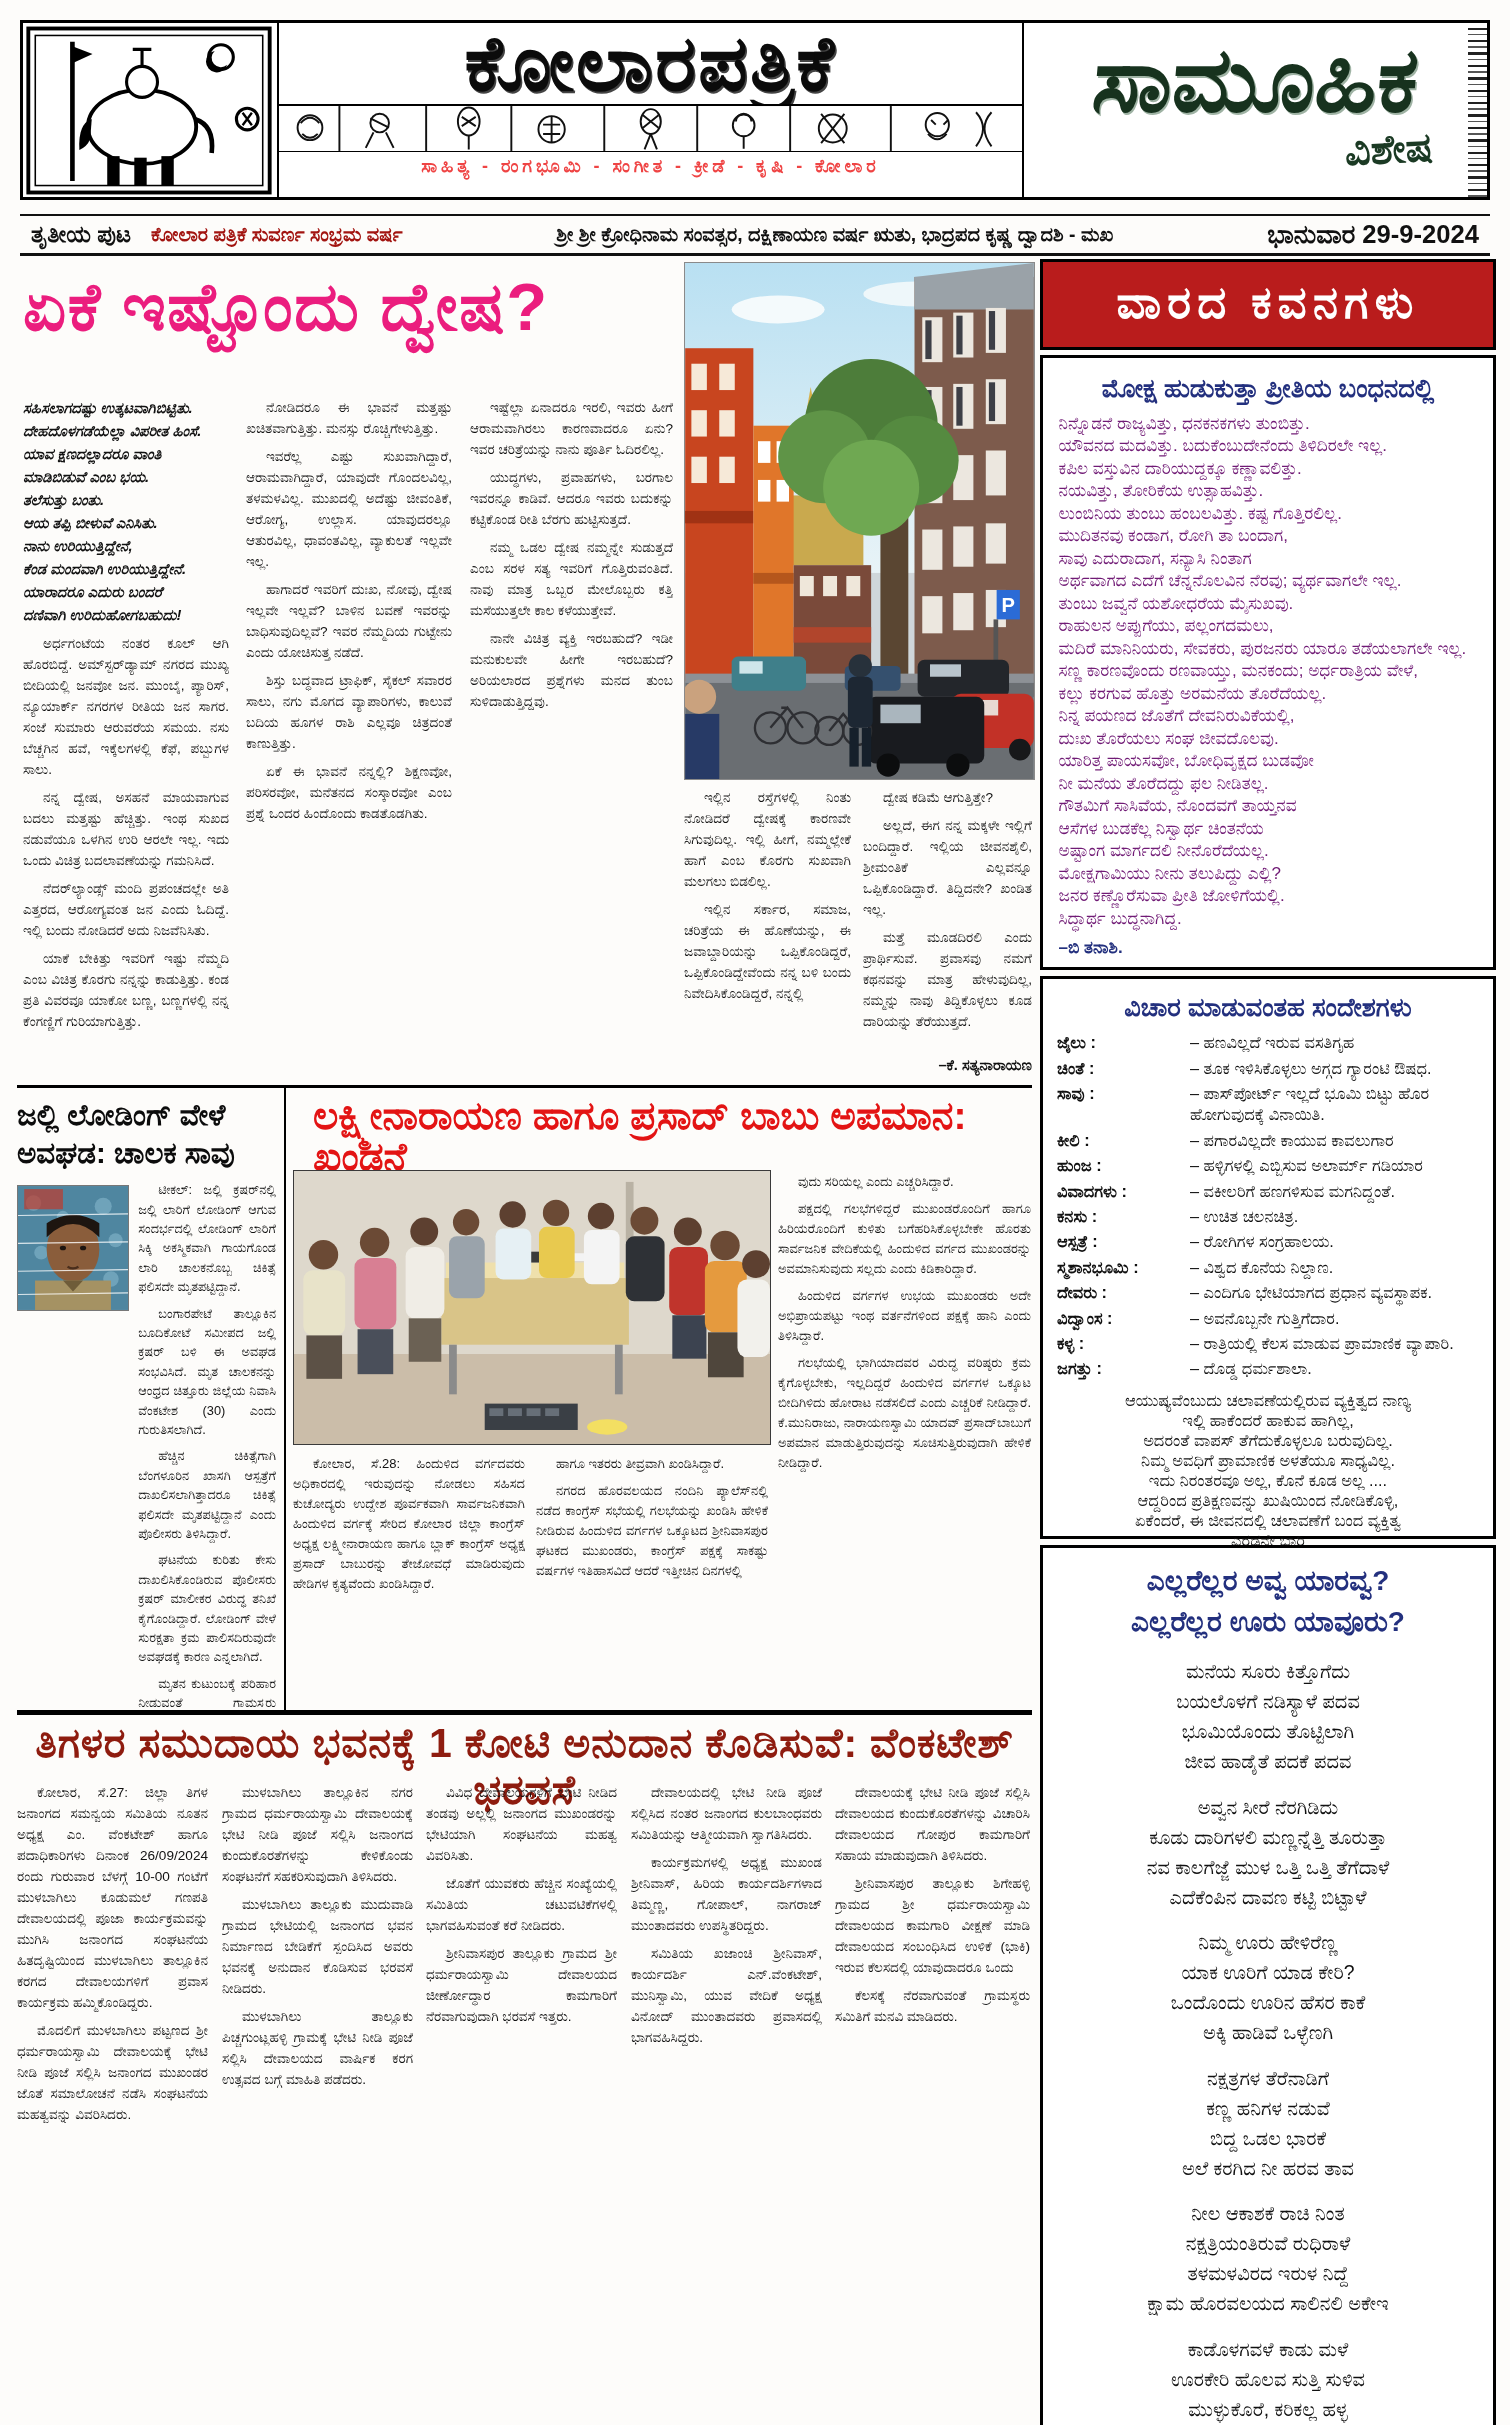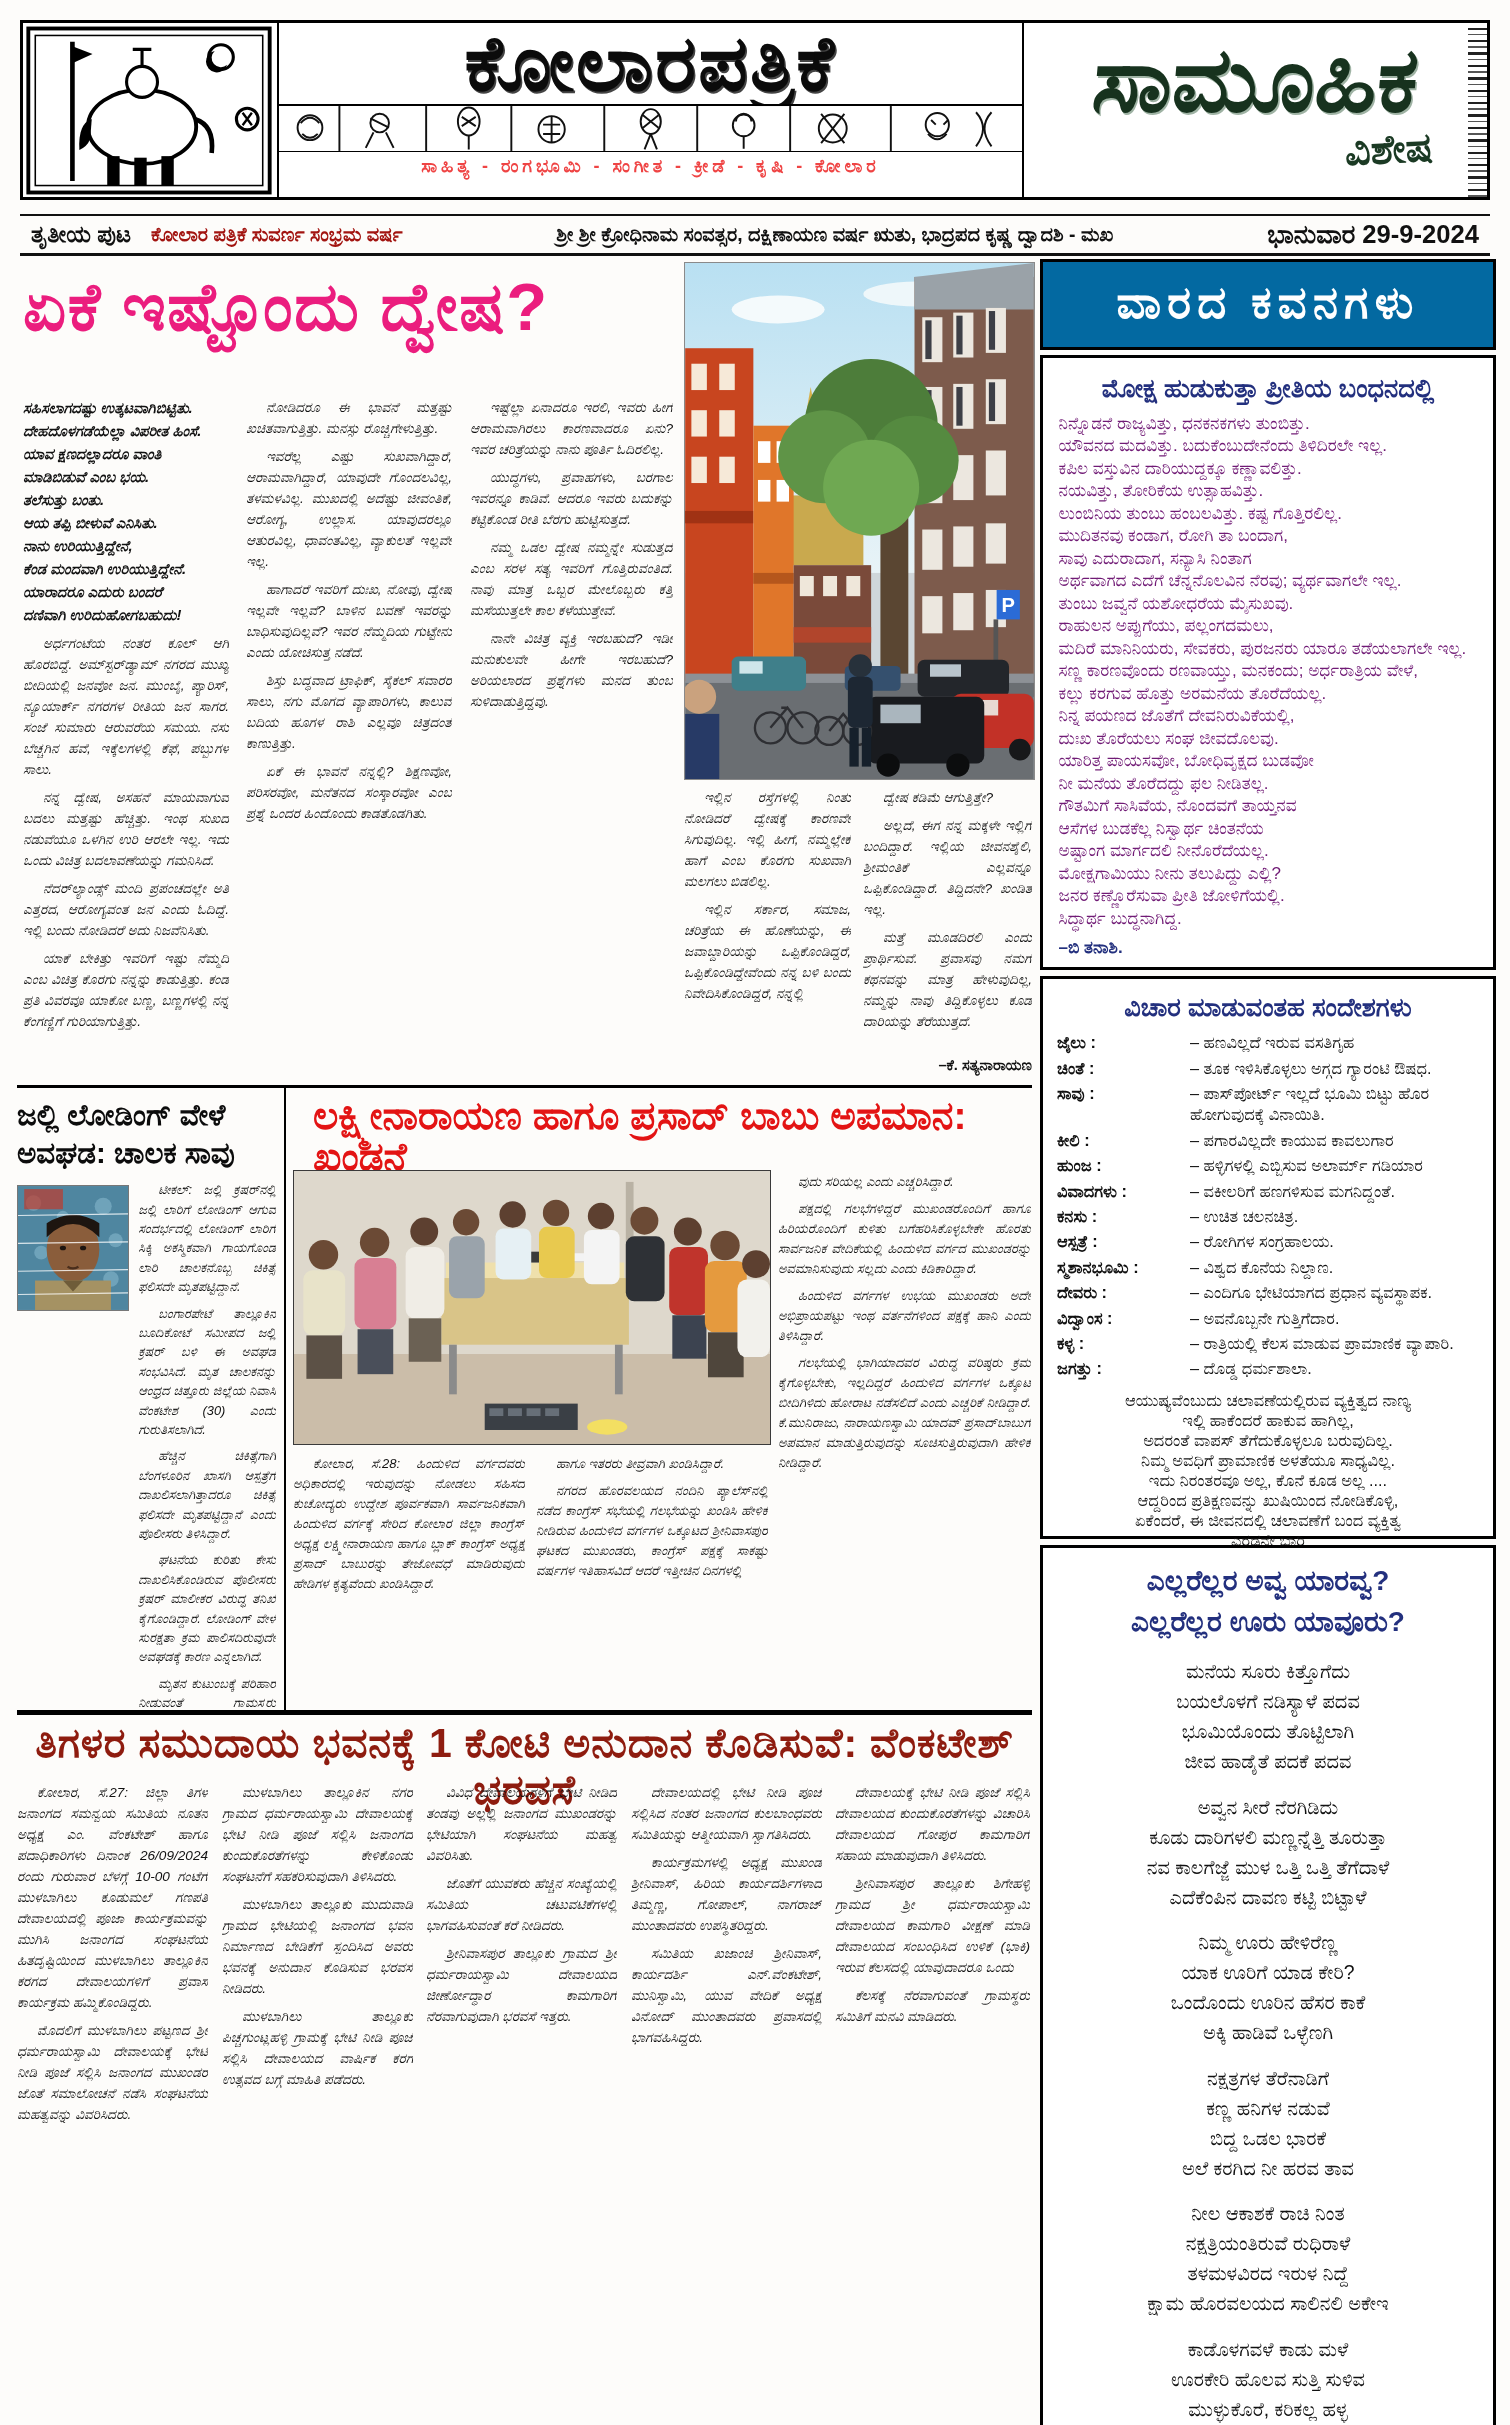--- a/index.html
+++ b/index.html
@@ -22,40 +22,40 @@
                background:repeating-linear-gradient(180deg,#fff 0 4.6px,#222 4.6px 7px,#fff 7px 11px,#555 11px 12.4px);}
   
   .dateline{left:20px;top:214px;width:1470px;height:42px;border-top:2.3px solid #111;border-bottom:3.1px solid #111;
             display:flex;align-items:center;gap:20px;padding:0 11px;box-sizing:border-box;font-weight:bold;}
   .dl-page{font-size:23px;}
   .dl-anniv{font-size:19.4px;color:#a21410;}
   .dl-almanac{flex:1;text-align:center;font-size:19.4px;}
   .dl-date{font-size:25.6px;}
   
   .col{position:absolute;overflow:hidden;text-align:justify;font-size:13.6px;line-height:21px;}
-  .para{margin:0 0 7px 0;text-indent:20px;font-style:italic;}
+  .para{margin:0 0 7px 0;text-indent:20px;}
   .lead-line{font-style:italic;font-weight:600;font-size:14.7px;line-height:23px;text-indent:0;margin:0;}
   .sig{text-align:right;font-weight:800;font-size:14.7px;margin-top:3.1px;}
   
   .lead-headline{left:23px;top:270px;width:651px;font-size:67px;font-weight:800;color:#eb1d7e;letter-spacing:1.5px;line-height:1.1;}
   .acc-headline{font-size:29.4px;font-weight:800;color:#0c0c0c;line-height:1.3;margin:0 0 7.7px 0;}
   .cond-headline{left:293px;top:1096px;width:738px;font-size:39px;font-weight:800;color:#e31414;line-height:1.05;margin-left:20px;}
   .grant-headline{left:17px;top:1720px;width:1015px;font-size:41px;font-weight:800;color:#8e1c0f;text-align:center;letter-spacing:0.8px;}
   
   .photo{position:absolute;overflow:hidden;background:#cfd6da;}
   .photo svg{display:block;}
   .street-photo{left:684px;top:262px;width:349px;height:516px;border:0.8px solid #8a8a8a;}
   .group-photo{left:293px;top:1170px;width:476px;height:273px;border:1.5px solid #3a3a3a;}
   .driver-photo{float:left;width:110px;height:124px;margin:4.6px 9.3px 3.1px 0;border:0.8px solid #777;overflow:hidden;}
   
   .hrule{position:absolute;border-top:3.1px solid #000;}
   .hrule.thick{border-top-width:5.4px;}
   .vrule{position:absolute;border-left:2.3px solid #000;}
   
-  .sb-header{left:1040px;top:259px;width:456px;height:91px;background:#0369a1;border:3.1px solid #000;box-sizing:border-box;
+  .sb-header{left:1040px;top:259px;width:456px;height:91px;background:#b91c1c;border:3.1px solid #000;box-sizing:border-box;
              color:#fff;font-size:45px;font-weight:800;text-align:center;line-height:82px;letter-spacing:6.2px;}
   .sb-box{position:absolute;left:1040px;width:456px;border:3.9px solid #000;box-sizing:border-box;background:#fff;}
   .sb-title{font-size:25.6px;font-weight:700;color:#23307e;text-align:center;margin:4.6px 0 9.3px 0;}
   .poem-line{font-size:17px;line-height:22.5px;color:#701a75;min-height:11px;text-indent:0;margin:0;}
   .poem-author{text-align:left;font-weight:800;font-size:17px;color:#23307e;margin-top:7.7px;}
   .msg-row{display:flex;margin-bottom:3.9px;line-height:1.32;}
   .msg-term{width:133px;flex:none;font-weight:800;font-size:16.3px;color:#111;}
   .msg-def{flex:1;font-size:16.3px;color:#111;}
   .msg-close-line{text-align:center;font-size:16.3px;line-height:20px;color:#111;text-indent:0;margin:0;}
   .sb-title-big{font-size:28px;font-weight:800;color:#23307e;text-align:center;line-height:1.35;margin:3.1px 0;}

